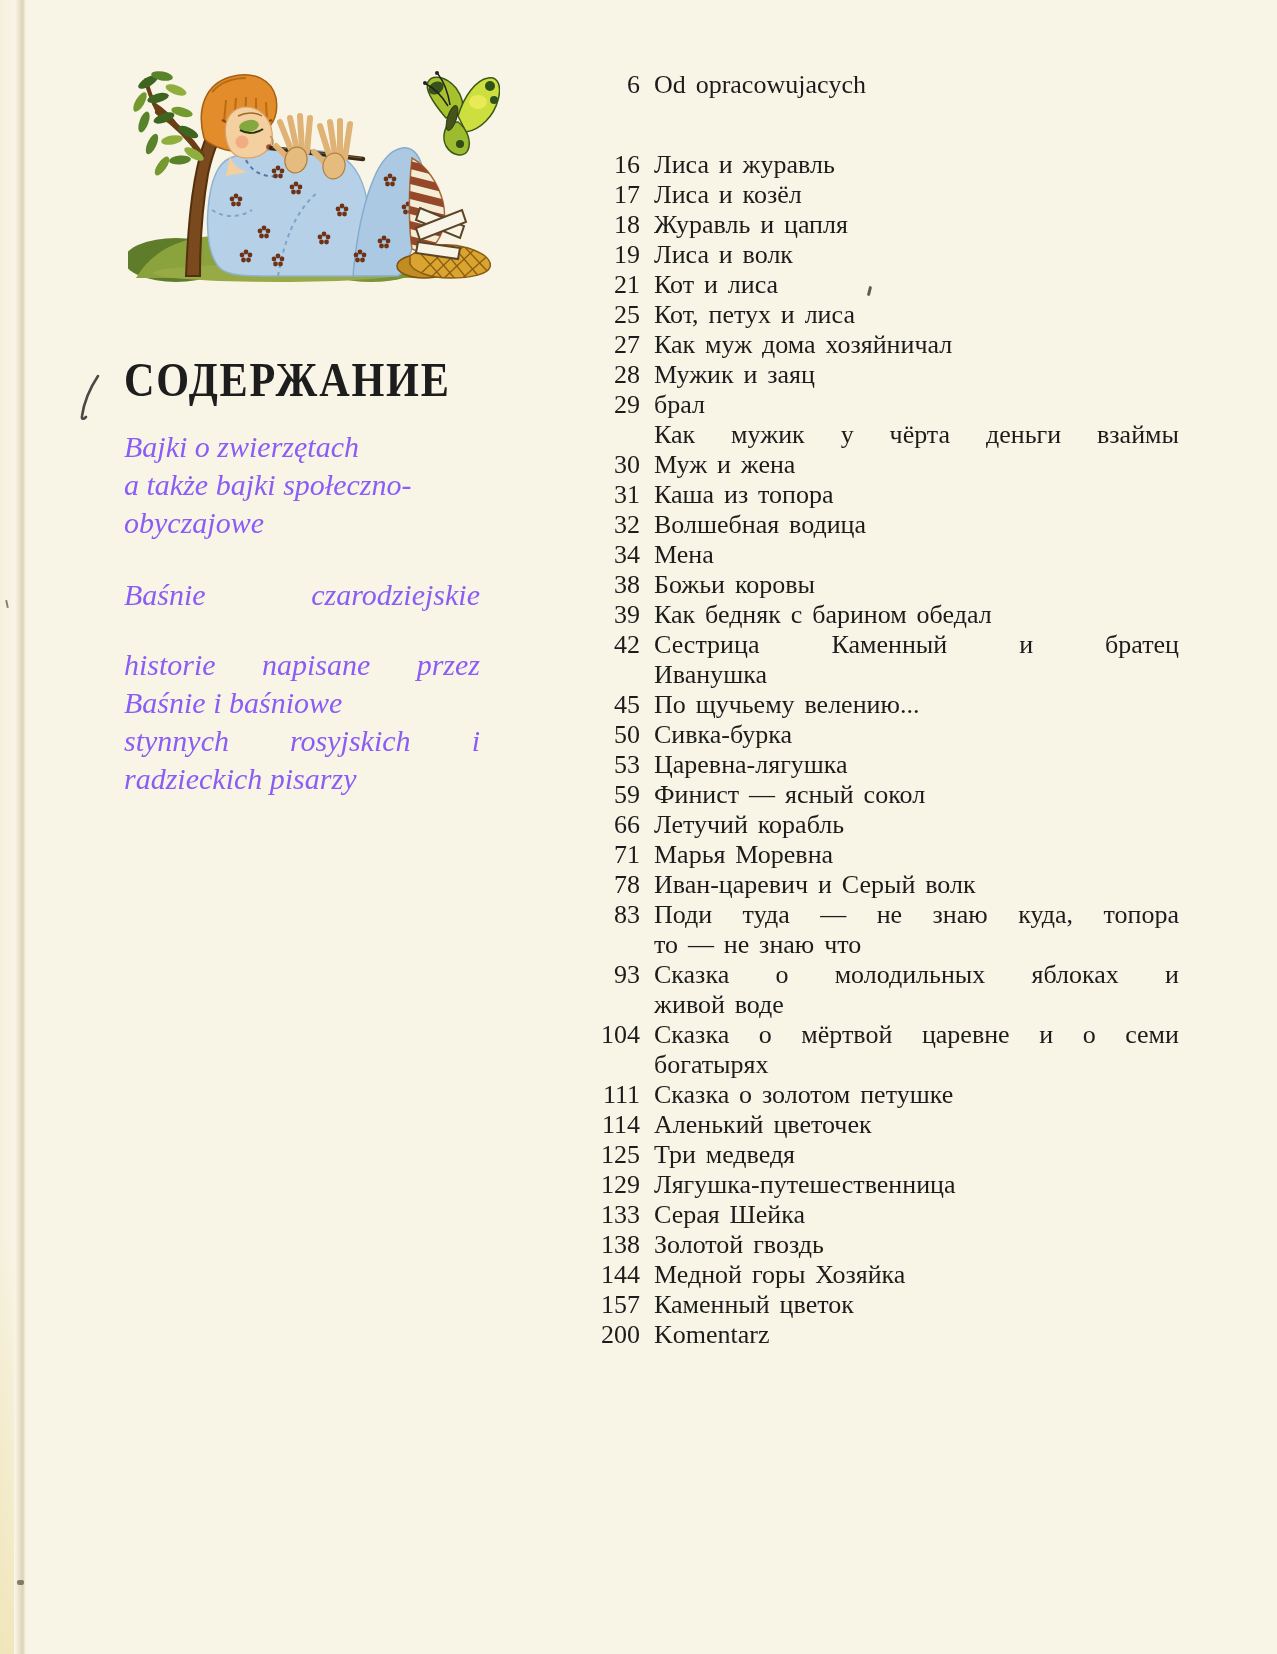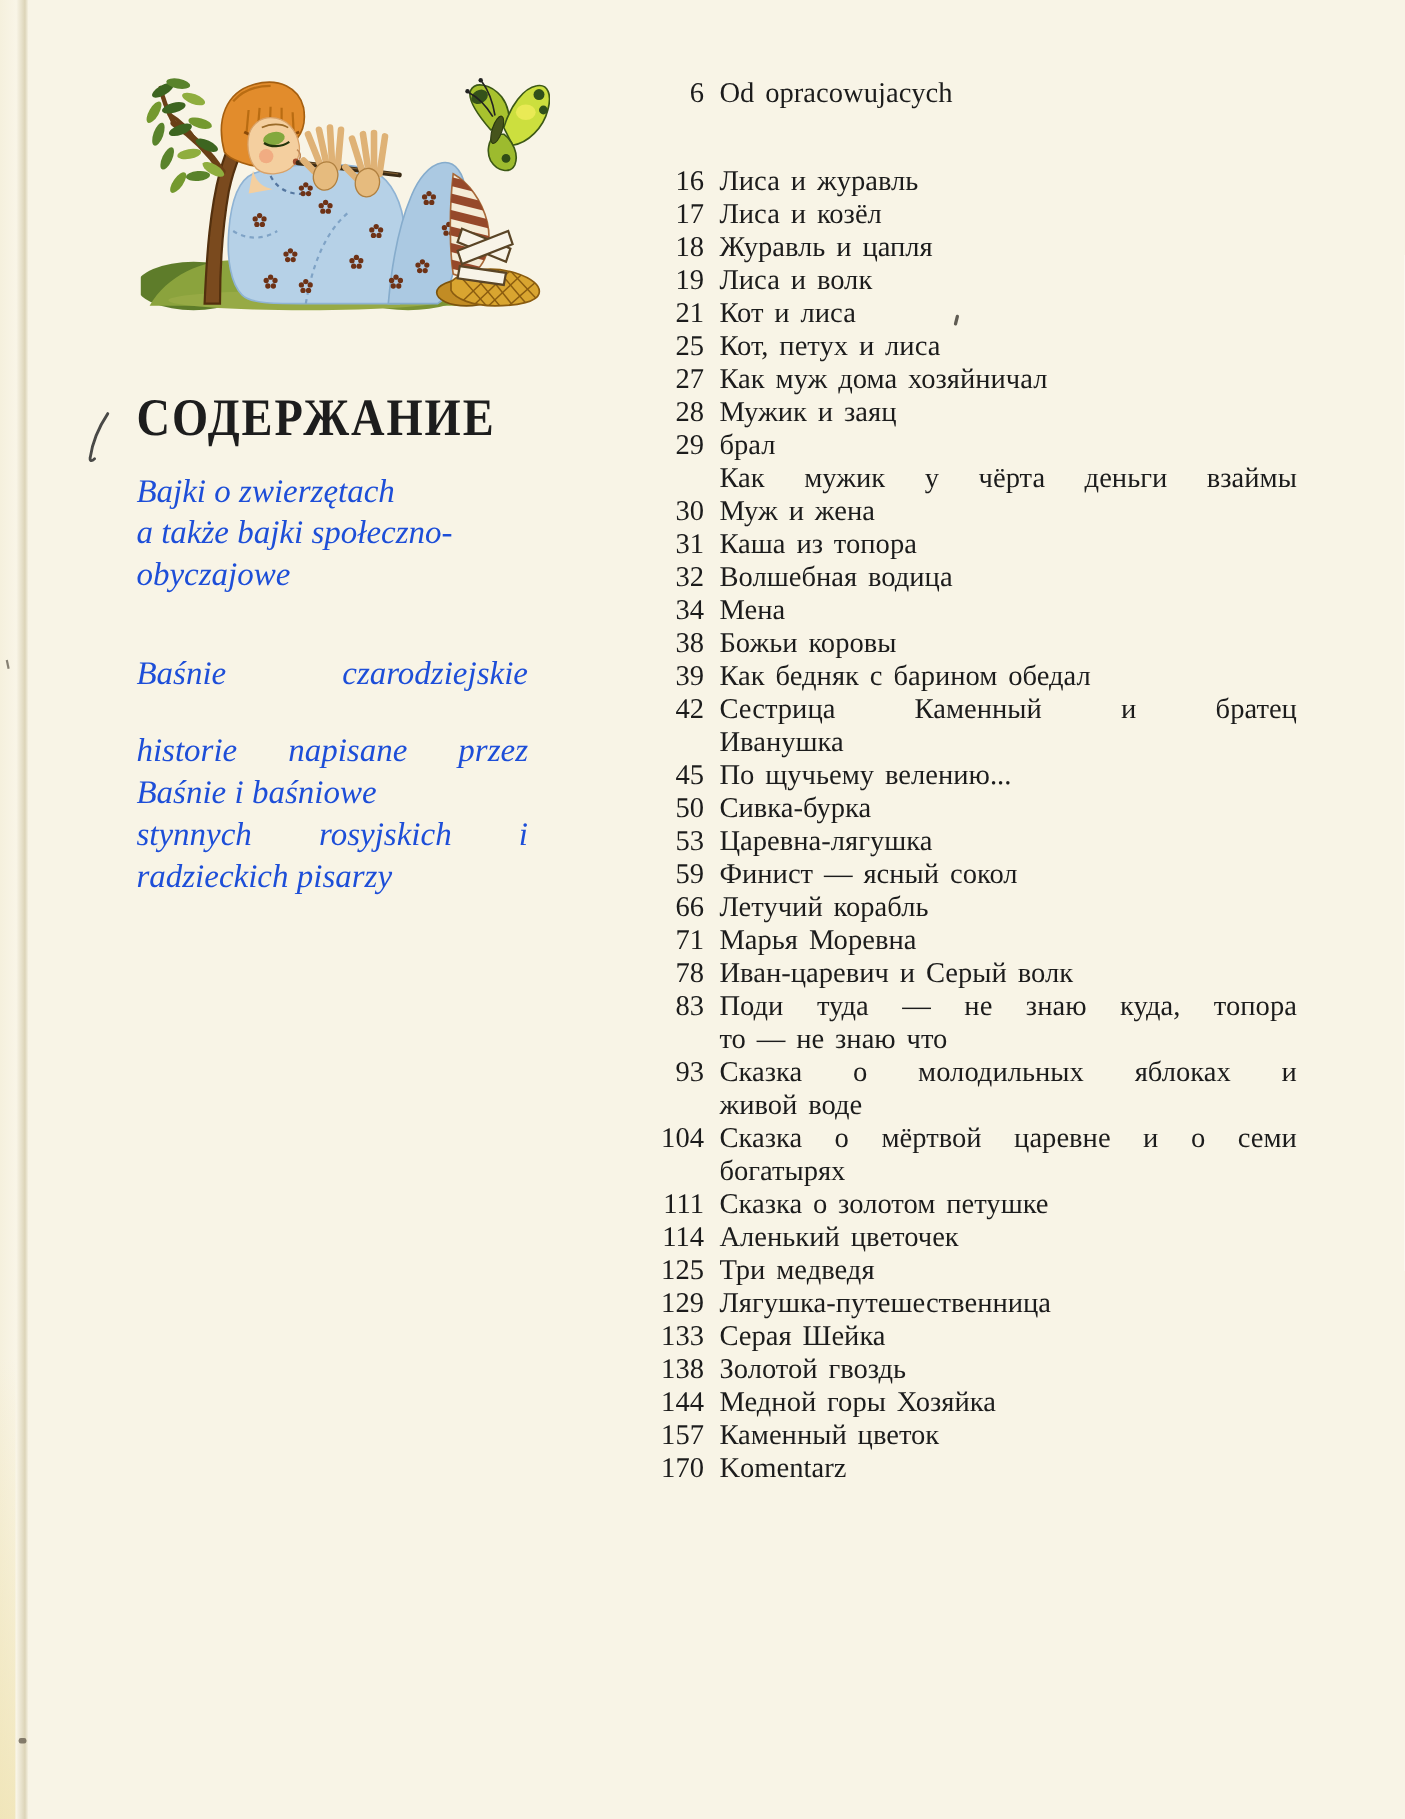--- a/index.html
+++ b/index.html
@@ -11,23 +11,23 @@
   
   .fold-strip { position:absolute; left:0; top:0; width:27px; height:100%;
     background:linear-gradient(90deg,#f5f0dd 0%,#f9f5e7 55%,#dcd4b8 84%,#f8f4e6 96%); }
   .corner-tint { position:absolute; left:0; bottom:0; width:14px; height:420px;
     background:linear-gradient(180deg,rgba(239,226,174,0) 0%,rgba(239,226,174,.75) 100%); }
 
   
   .heading { position:absolute; left:124px; top:352px; font-size:48px; font-weight:bold;
     letter-spacing:2px; transform:scaleX(.88); transform-origin:left top; white-space:nowrap; color:#1d1d1d; }
   .intro { position:absolute; left:124px; top:428px; width:356px; font-style:italic;
-    font-size:30px; color:#1d4ed8; }
+    font-size:30px; color:#8b5cf6; }
   .intro .line { line-height:38px; }
-  .block2 { margin-top:52px; }
+  .block2 { margin-top:34px; }
   .block3 { margin-top:32px; }
   .jline { text-align:justify; text-align-last:justify; }
 
   
   .toc { position:absolute; left:555px; top:70px; width:640px; font-size:26px; }
   .toc-row { display:flex; align-items:flex-start; }
   .num { width:85px; text-align:right; line-height:30px; flex:none; }
   .title { margin-left:14px; width:525px; }
   .tline { line-height:30px; word-spacing:.13em; }
   .jl { text-align:justify; text-align-last:justify; }
@@ -562,21 +562,21 @@
     </div>
 
     <div class="toc-row">
       <div class="num">157</div>
       <div class="title">
             <div class="tline">Каменный цветок</div>
           </div>
     </div>
 
     <div class="toc-row">
-      <div class="num">170</div>
+      <div class="num">200</div>
       <div class="title">
             <div class="tline">Komentarz</div>
           </div>
     </div>
   </div>
   </div>
 
 </div>
 
 </body></html>

